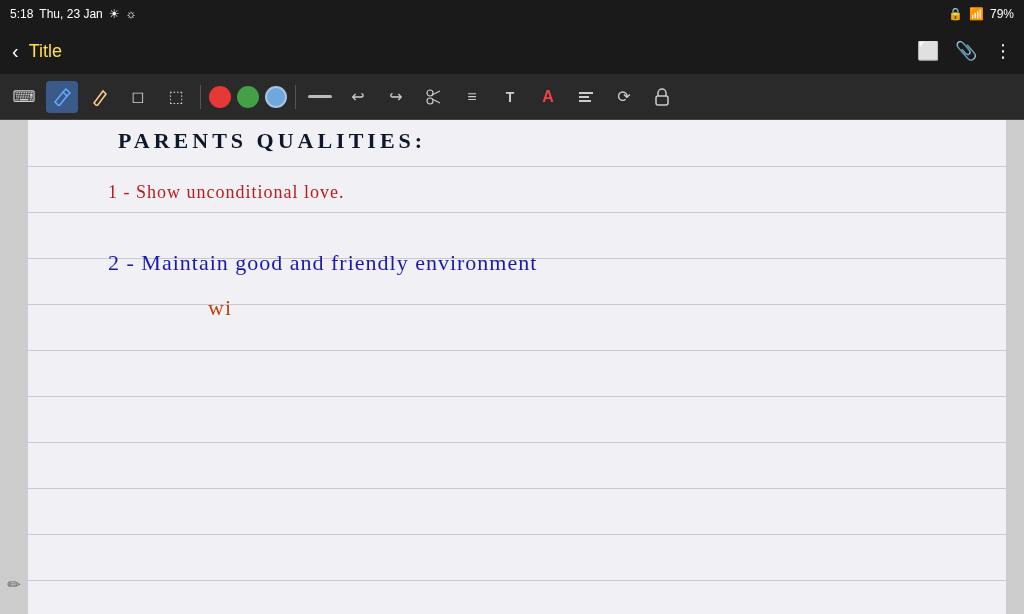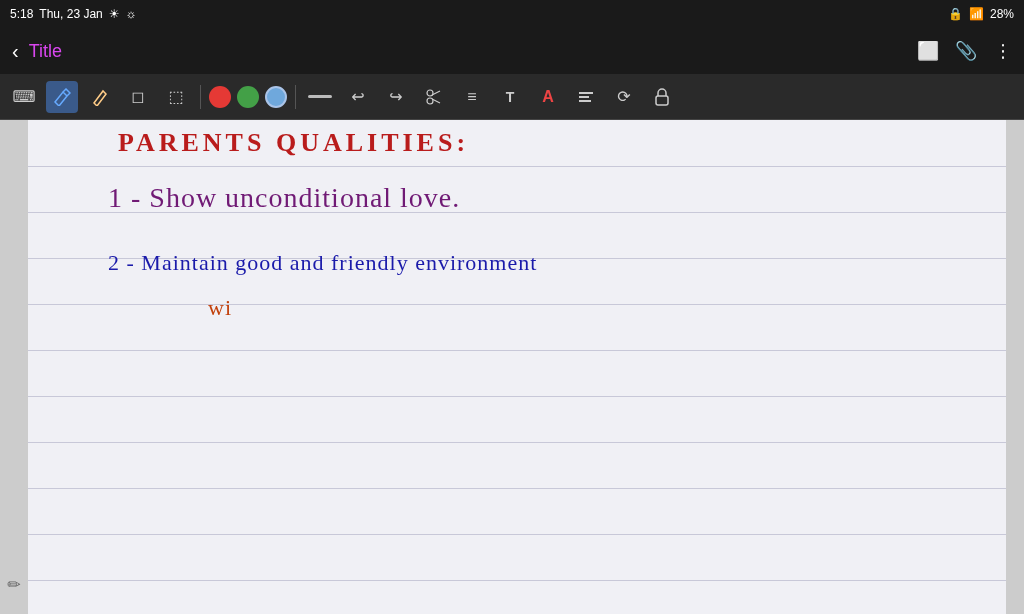--- a/index.html
+++ b/index.html
@@ -14,21 +14,21 @@
     .status-left { display: flex; align-items: flex-start; gap: 6px; color: #fff; font-size: 12px; }
     .status-right { display: flex; align-items: center; gap: 6px; color: #fff; font-size: 12px; }
 
     
     .nav-bar {
       position: absolute; top: 28px; left: 0; right: 0; height: 46px;
       background: #1a1a1a; display: flex; align-items: center;
       padding: 0 12px; z-index: 10;
     }
     .nav-back { color: #fff; font-size: 20px; margin-right: 10px; cursor: pointer; }
-    .nav-title { color: #d946ef; font-size: 18px; flex: 1; }
+    .nav-title { color: #fde047; font-size: 18px; flex: 1; }
     .nav-icons { display: flex; gap: 16px; align-items: center; }
     .nav-icon { color: #fff; font-size: 18px; cursor: pointer; }
 
     
     .toolbar {
       position: absolute; top: 74px; left: 0; right: 0; height: 46px;
       background: #2a2a2a; display: flex; align-items: center;
       padding: 0 8px; gap: 6px; z-index: 10; border-bottom: 1px solid #444;
     }
     .tool-btn {
@@ -71,28 +71,28 @@
 
     
     .handwritten {
       position: absolute; top: 0; left: 0; right: 0; bottom: 0;
       pointer-events: none;
     }
 
     
     .hw-title {
       position: absolute; top: 8px; left: 90px;
-      font-family: 'Segoe Script', 'Bradley Hand', cursive; font-size: 26px;
-      color: #b91c1c; letter-spacing: 4px; font-weight: bold;
+      font-family: 'Segoe Script', 'Bradley Hand', cursive; font-size: 22px;
+      color: #0f172a; letter-spacing: 4px; font-weight: bold;
     }
 
     .hw-line1 {
       position: absolute; top: 62px; left: 80px;
-      font-family: 'Segoe Script', 'Bradley Hand', cursive; font-size: 28px;
-      color: #701a75; letter-spacing: 1px;
+      font-family: 'Segoe Script', 'Bradley Hand', cursive; font-size: 18px;
+      color: #b91c1c; letter-spacing: 1px;
     }
 
     .hw-line2 {
       position: absolute; top: 130px; left: 80px;
       font-family: Liberation Serif, serif; font-size: 22px;
       color: #1a1aaa; letter-spacing: 1px;
     }
 
     .hw-line2b {
       position: absolute; top: 175px; left: 180px;
@@ -106,21 +106,21 @@
 <div class="status-bar">
   <div class="status-left">
     <span>5:18</span>
     <span>Thu, 23 Jan</span>
     <span>☀</span>
     <span>☼</span>
   </div>
   <div class="status-right">
     <span>🔒</span>
     <span>📶</span>
-    <span>28%</span>
+    <span>79%</span>
   </div>
 </div>
 
 <div class="nav-bar">
   <div class="nav-back">‹</div>
   <div class="nav-title">Title</div>
   <div class="nav-icons">
     <span class="nav-icon">⬜</span>
     <span class="nav-icon">📎</span>
     <span class="nav-icon">⋮</span>

